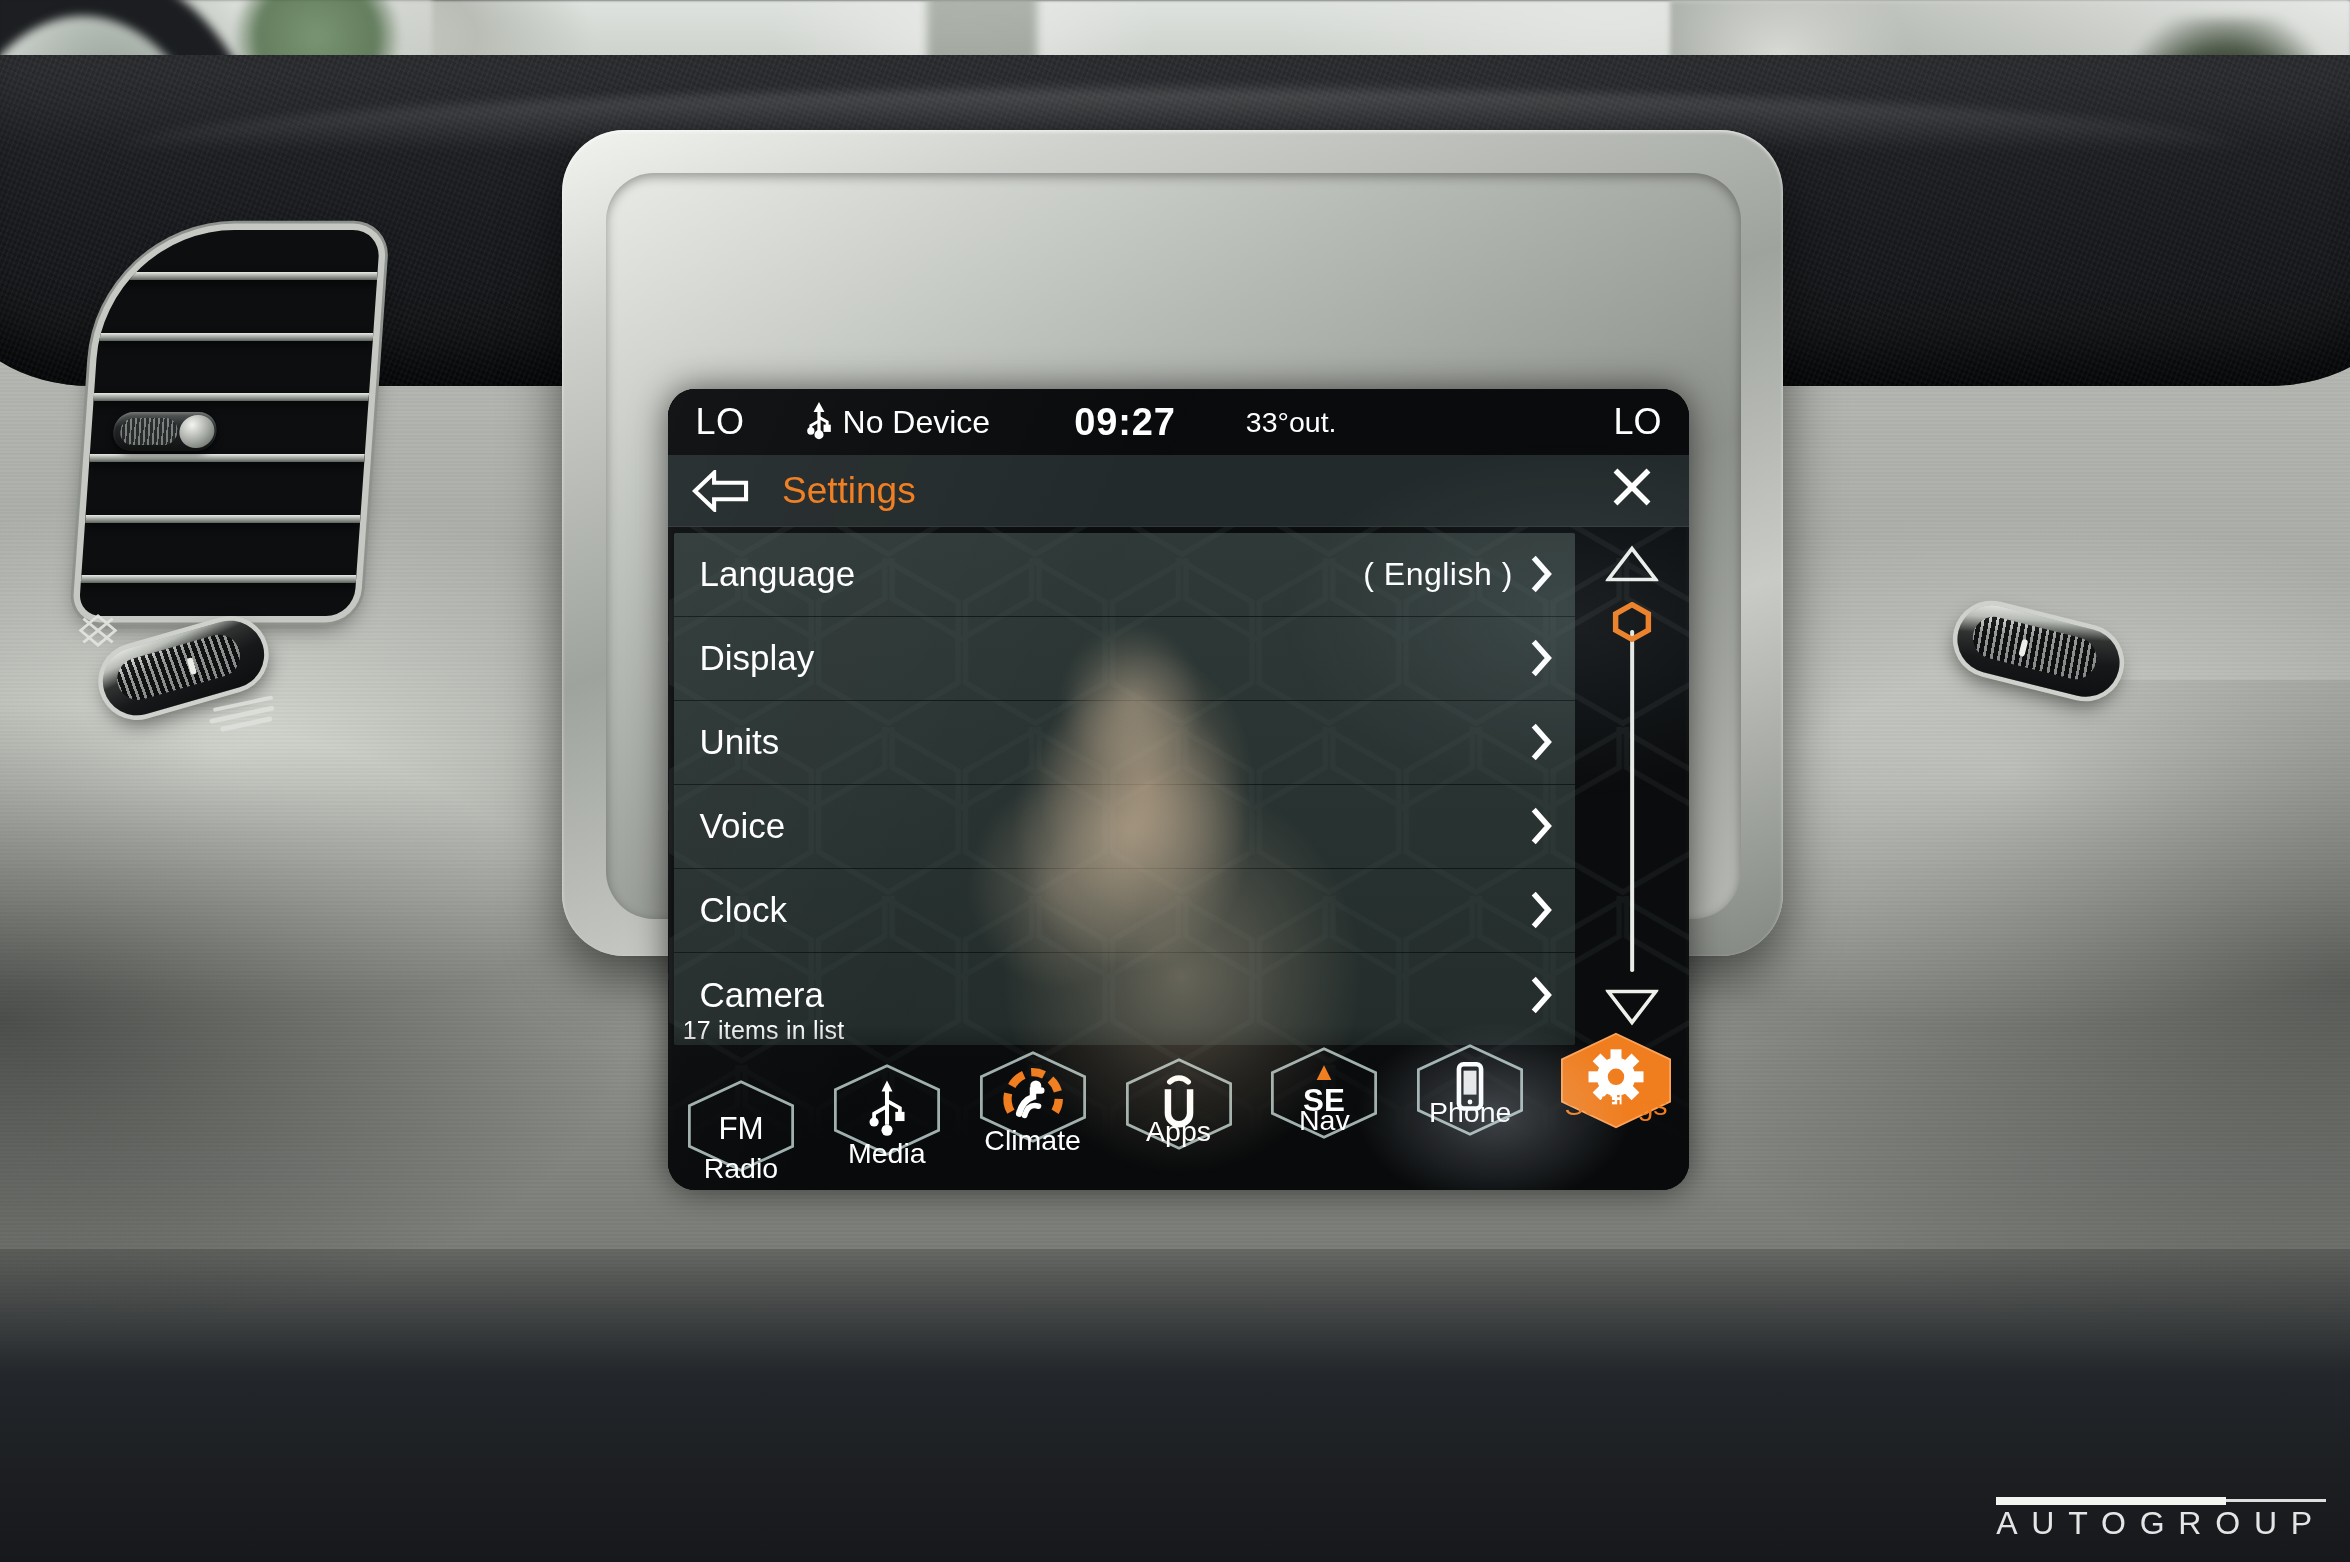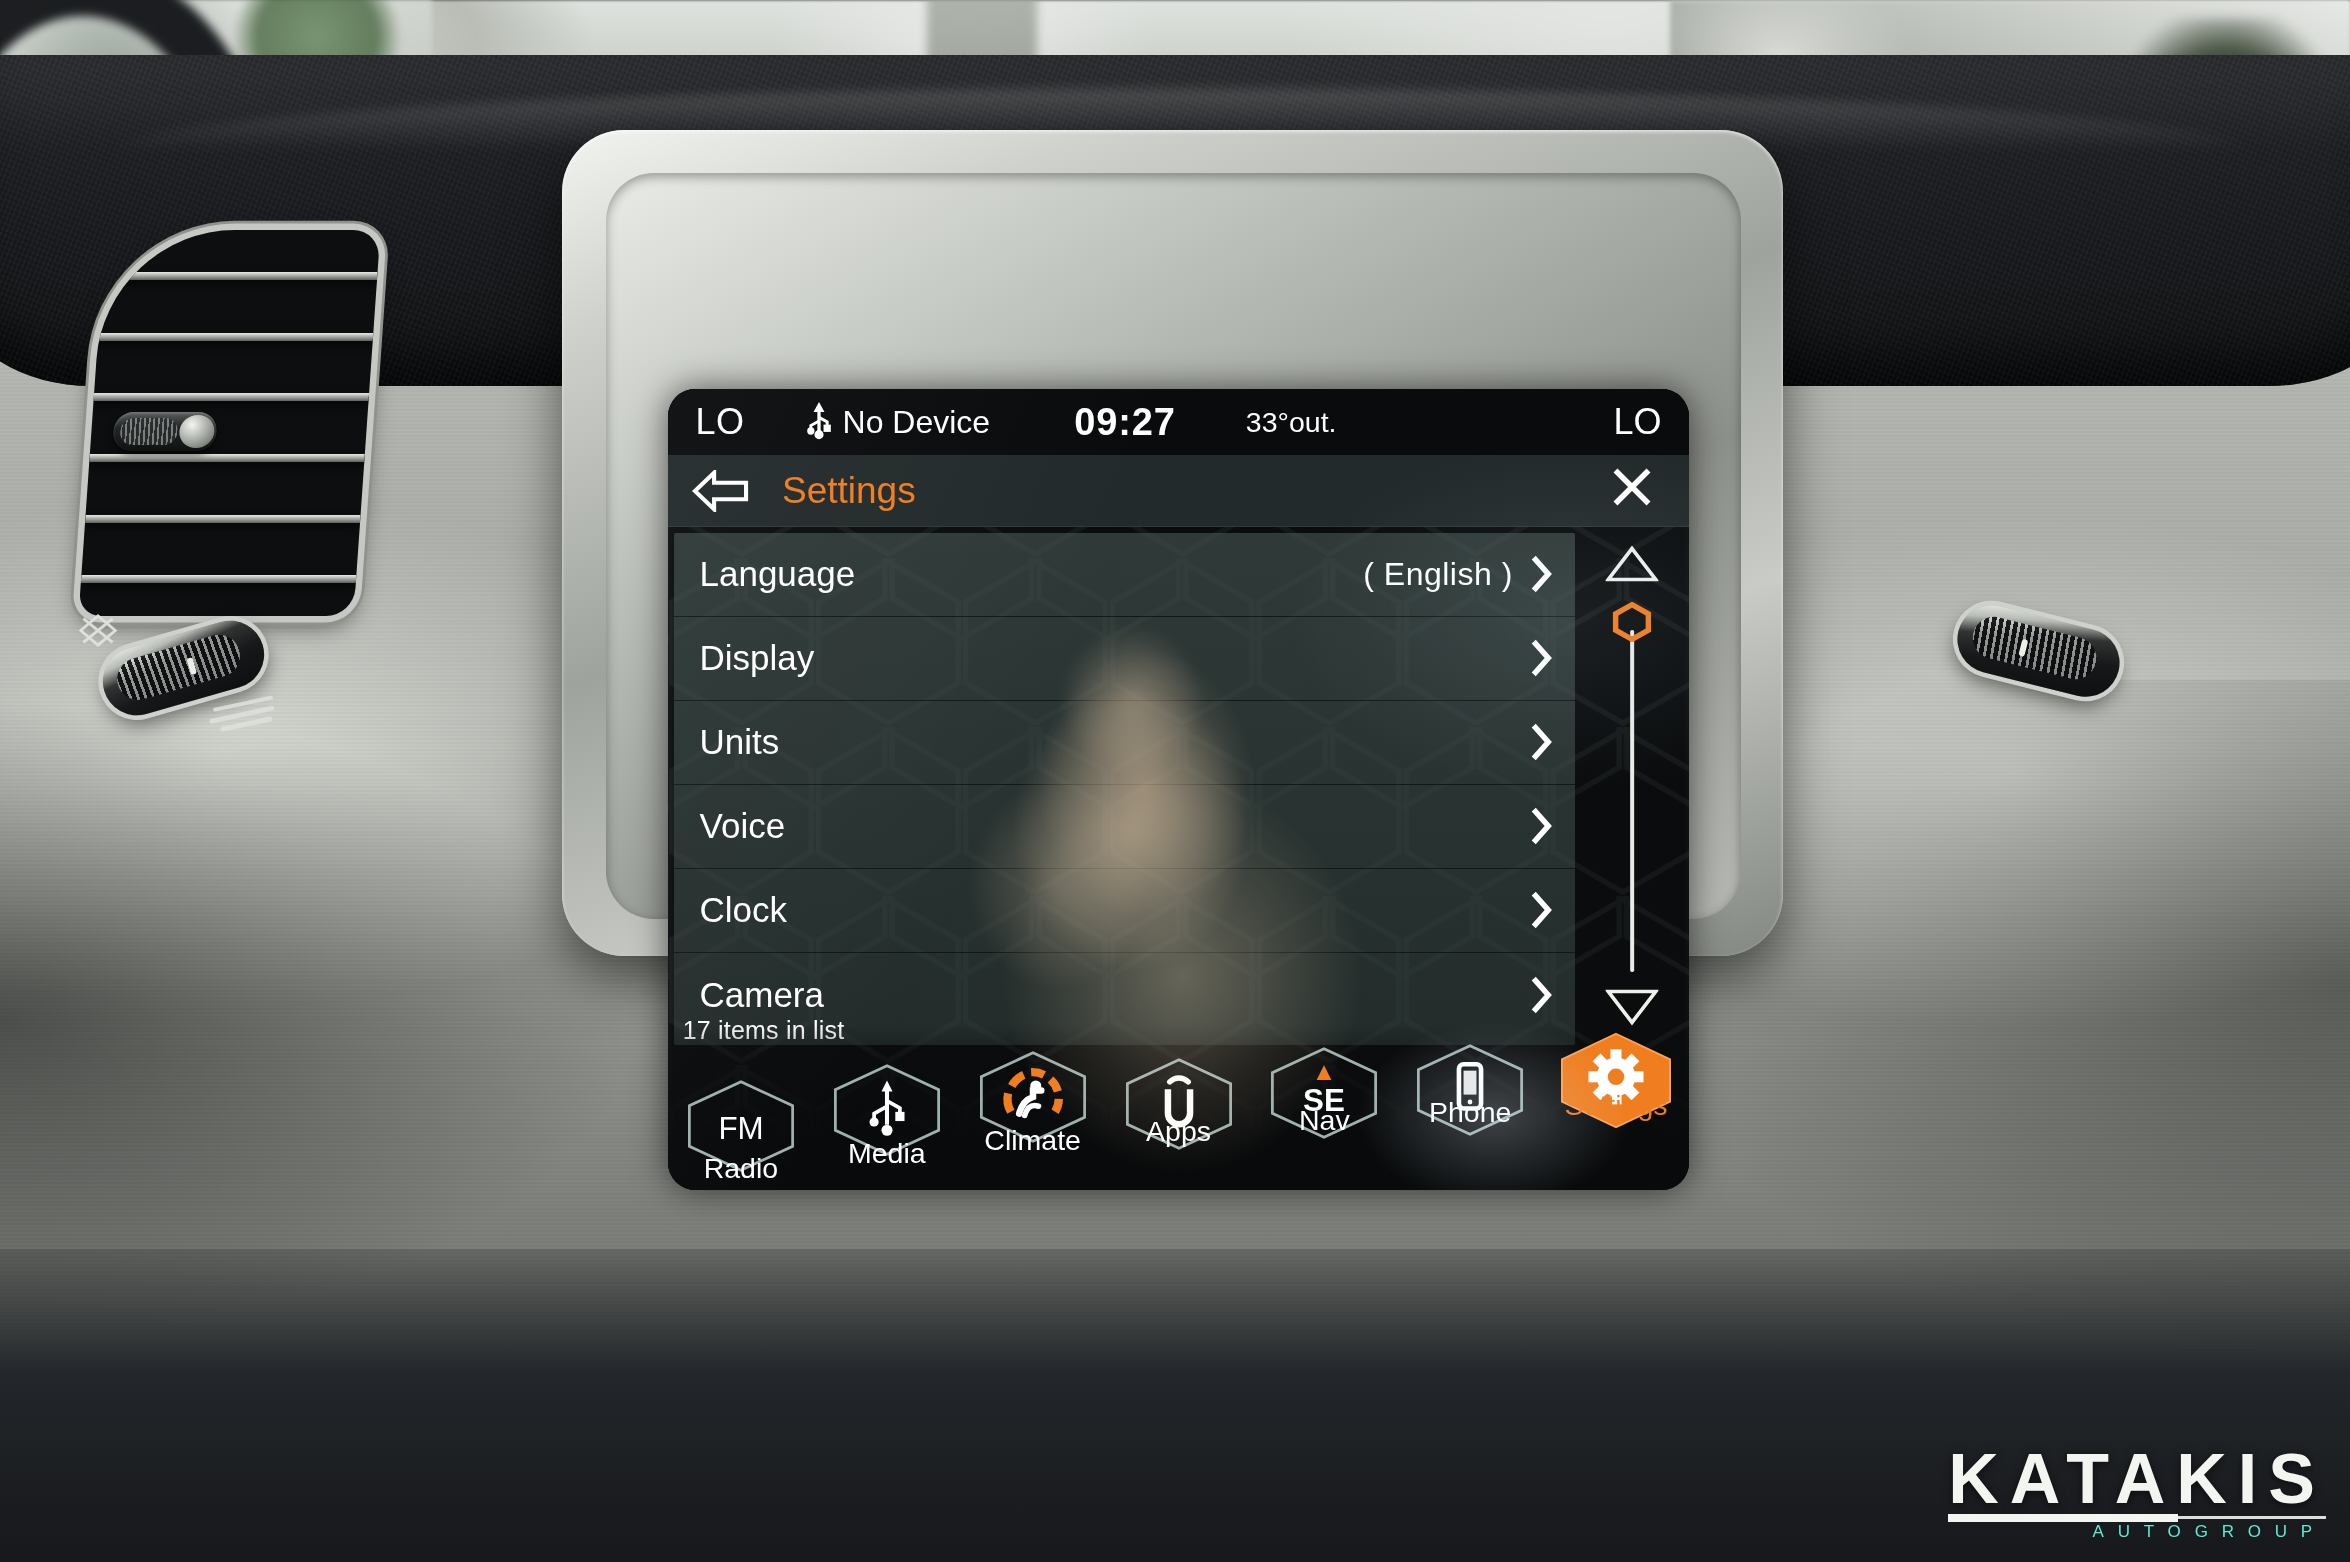--- a/index.html
+++ b/index.html
@@ -247,21 +247,21 @@
     background:radial-gradient(ellipse at 50% 50%, rgba(255,226,192,.42) 0%, rgba(255,226,192,.16) 48%, rgba(255,226,192,0) 74%);
     filter:blur(5.5px);
   }
 
   
   .watermark { position:absolute; right:24px; bottom:20px; z-index:60; text-align:right; }
   .wm-main {
     color:#f3f5f1; font-size:70px; font-weight:700; letter-spacing:11px;
     text-shadow:0 1.8px 9.2px rgba(0,0,0,.6); line-height:1;
   }
-  .wm-sub { color:#5eead4; font-size:17px; letter-spacing:13.8px; font-weight:400; }
+  .wm-sub { color:#e5e5e5; font-size:32px; letter-spacing:13.8px; font-weight:400; }
   .wm-row { display:flex; align-items:center; gap:0; }
   .wm-rule-left { height:8.3px; background:#f3f5f1; width:230px; }
   .wm-rule-right { height:2.8px; background:#f3f5f1; flex:1; opacity:.9; }
 </style>
 </head>
 <body>
 
 <div class="scene">
 
   <div class="bg-sky"></div>
@@ -578,21 +578,20 @@
 
     </div>
 
     <div class="smudge" style="left:349px; top:303px; width:230px; height:275px;"></div>
     <div class="smudge" style="left:395px; top:239px; width:138px; height:147px; opacity:.8;"></div>
     <div class="smudge" style="left:303px; top:395px; width:174px; height:202px; opacity:.55;"></div>
     <div class="screen-glass"></div>
   </div>
 
   <div class="watermark">
-    <div class="wm-main">KATAKIS</div>
     <div class="wm-row">
       <div class="wm-rule-left"></div>
       <div class="wm-rule-right"></div>
     </div>
     <div class="wm-sub">AUTOGROUP</div>
   </div>
 
 </div>
 
 

